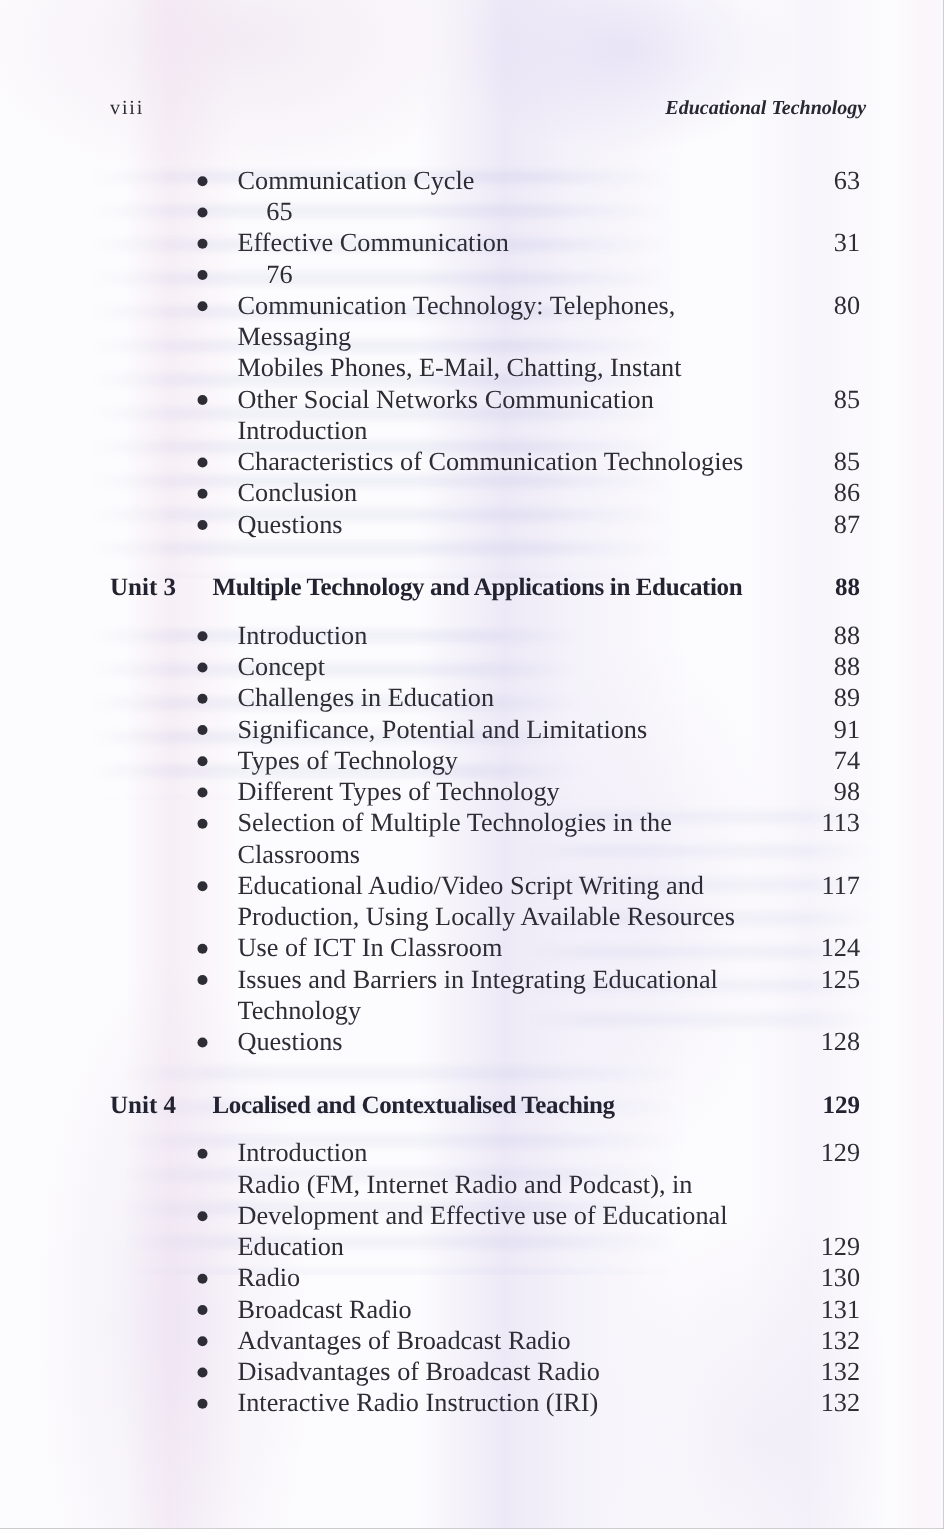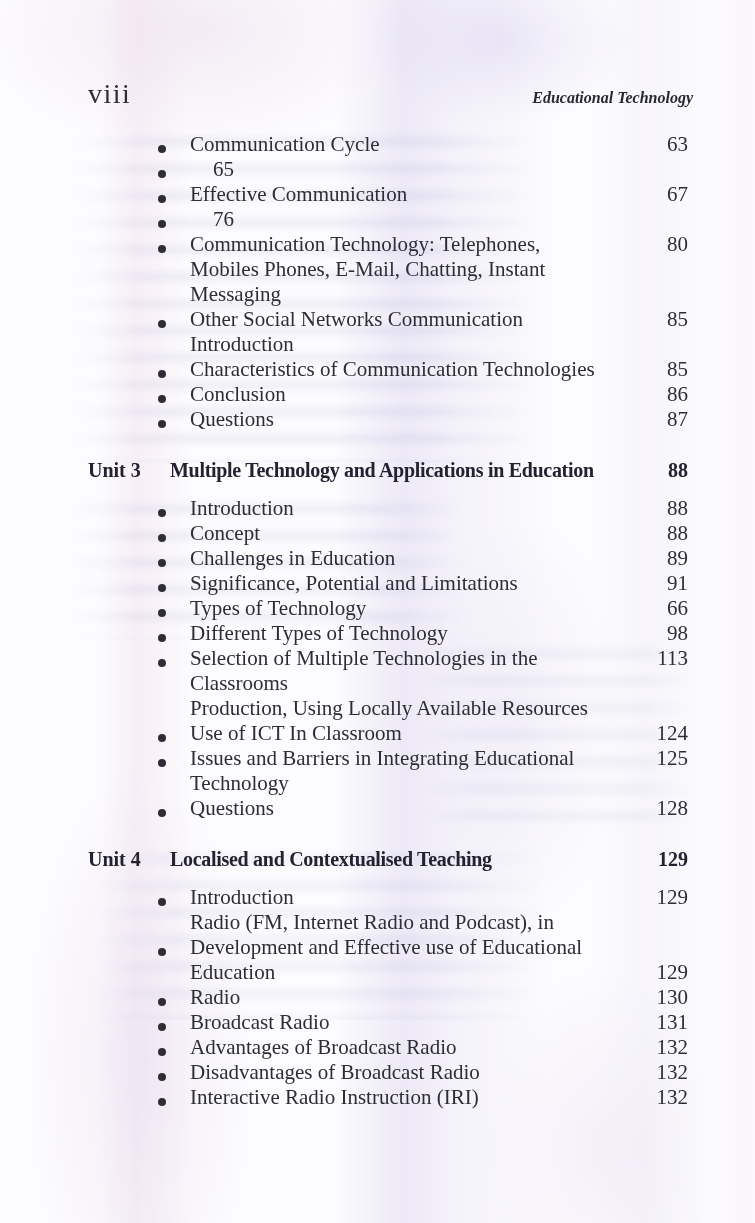--- a/index.html
+++ b/index.html
@@ -46,26 +46,26 @@
   .ghost.g1{left:70px;top:128px;width:470px;height:335px;}
   .ghost.g2{left:70px;top:495px;width:400px;height:145px;}
   .ghost.g3{left:420px;top:640px;width:280px;height:190px;opacity:.4;}
   .ghost.g4{left:95px;top:845px;width:450px;height:175px;opacity:.45;}
 
   
   .header{
     position:absolute;top:78px;left:88px;right:62px;
     display:flex;justify-content:space-between;align-items:baseline;
   }
-  .folio{font-size:28px;letter-spacing:1.5px;font-family:Liberation Serif, serif;}
+  .folio{font-size:16px;letter-spacing:1.5px;font-family:Liberation Serif, serif;}
   .running-title{font-size:16px;font-style:italic;font-weight:700;color:#282832;}
 
   
   .toc{position:absolute;top:132px;left:88px;right:67px;}
-  .row{display:flex;align-items:center;height:25px;line-height:25px;}
+  .row{display:flex;align-items:flex-start;height:25px;line-height:25px;}
   .cell{display:block;}
   .heading-row{font-weight:700;font-size:20px;color:#232230;margin:26px 0 13px 0;}
   .heading-row .unit-label{width:82px;flex:none;}
   .heading-row .unit-title{flex:1;white-space:nowrap;letter-spacing:-0.3px;font-family:Liberation Serif, serif;}
   .item-row{font-size:21px;}
   .indent{width:70px;flex:none;}
   .bullet-cell{width:32px;flex:none;position:relative;}
   .dot{display:block;width:8px;height:8px;border-radius:50%;background:#2e2d36;margin-top:9px;}
   .text{flex:1;white-space:nowrap;}
   .pagenum{flex:none;min-width:44px;text-align:right;}
@@ -102,47 +102,47 @@
             <i class="dot"></i>
           </span>
           <span class="cell pagenum">65</span>
         </div>
         <div class="row item-row">
           <span class="cell indent"></span>
           <span class="cell bullet-cell">
             <i class="dot"></i>
           </span>
           <span class="cell text">Effective Communication</span>
-          <span class="cell pagenum">67</span>
+          <span class="cell pagenum">31</span>
         </div>
         <div class="row item-row">
           <span class="cell indent"></span>
           <span class="cell bullet-cell">
             <i class="dot"></i>
           </span>
           <span class="cell pagenum">76</span>
         </div>
         <div class="row item-row">
           <span class="cell indent"></span>
           <span class="cell bullet-cell">
             <i class="dot"></i>
           </span>
           <span class="cell text">Communication Technology: Telephones,</span>
           <span class="cell pagenum">80</span>
         </div>
         <div class="row item-row">
           <span class="cell indent"></span>
           <span class="cell bullet-cell"></span>
+          <span class="cell text">Messaging</span>
+          <span class="cell pagenum"></span>
+        </div>
+        <div class="row item-row">
+          <span class="cell indent"></span>
+          <span class="cell bullet-cell"></span>
           <span class="cell text">Mobiles Phones, E-Mail, Chatting, Instant</span>
-          <span class="cell pagenum"></span>
-        </div>
-        <div class="row item-row">
-          <span class="cell indent"></span>
-          <span class="cell bullet-cell"></span>
-          <span class="cell text">Messaging</span>
           <span class="cell pagenum"></span>
         </div>
         <div class="row item-row">
           <span class="cell indent"></span>
           <span class="cell bullet-cell">
             <i class="dot"></i>
           </span>
           <span class="cell text">Other Social Networks Communication</span>
           <span class="cell pagenum">85</span>
         </div>
@@ -214,21 +214,21 @@
           </span>
           <span class="cell text">Significance, Potential and Limitations</span>
           <span class="cell pagenum">91</span>
         </div>
         <div class="row item-row">
           <span class="cell indent"></span>
           <span class="cell bullet-cell">
             <i class="dot"></i>
           </span>
           <span class="cell text">Types of Technology</span>
-          <span class="cell pagenum">66</span>
+          <span class="cell pagenum">74</span>
         </div>
         <div class="row item-row">
           <span class="cell indent"></span>
           <span class="cell bullet-cell">
             <i class="dot"></i>
           </span>
           <span class="cell text">Different Types of Technology</span>
           <span class="cell pagenum">98</span>
         </div>
         <div class="row item-row">
@@ -237,20 +237,28 @@
             <i class="dot"></i>
           </span>
           <span class="cell text">Selection of Multiple Technologies in the</span>
           <span class="cell pagenum">113</span>
         </div>
         <div class="row item-row">
           <span class="cell indent"></span>
           <span class="cell bullet-cell"></span>
           <span class="cell text">Classrooms</span>
           <span class="cell pagenum"></span>
+        </div>
+        <div class="row item-row">
+          <span class="cell indent"></span>
+          <span class="cell bullet-cell">
+            <i class="dot"></i>
+          </span>
+          <span class="cell text">Educational Audio/Video Script Writing and</span>
+          <span class="cell pagenum">117</span>
         </div>
         <div class="row item-row">
           <span class="cell indent"></span>
           <span class="cell bullet-cell"></span>
           <span class="cell text">Production, Using Locally Available Resources</span>
           <span class="cell pagenum"></span>
         </div>
         <div class="row item-row">
           <span class="cell indent"></span>
           <span class="cell bullet-cell">

